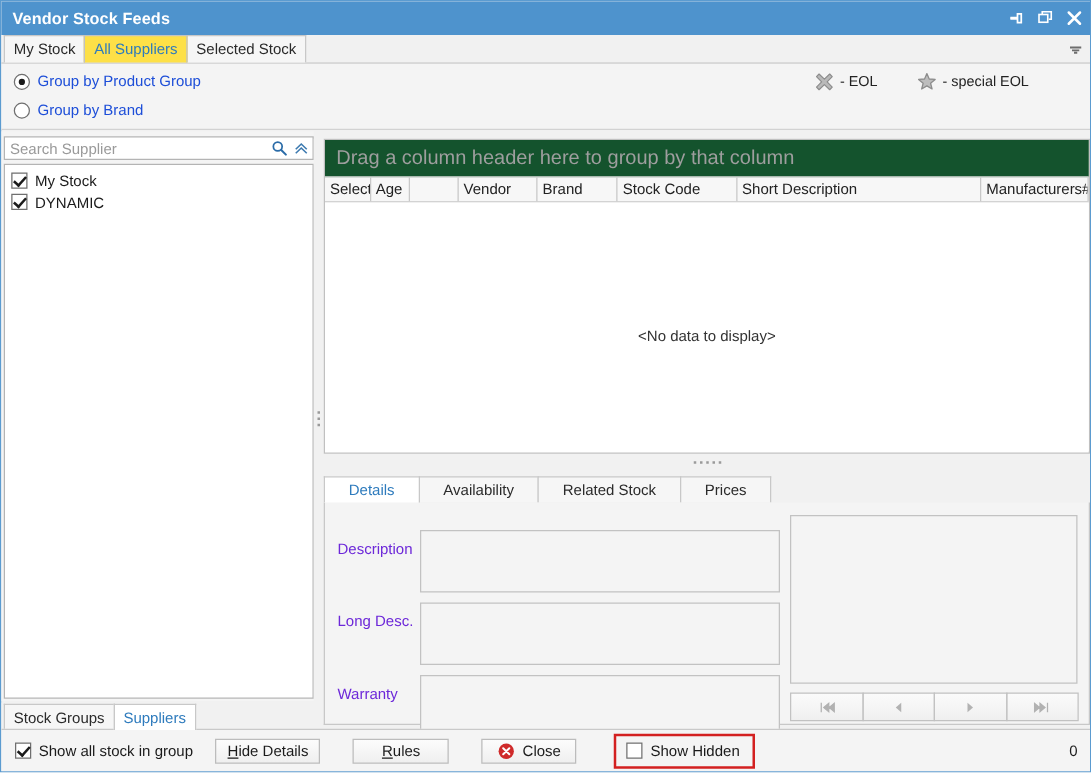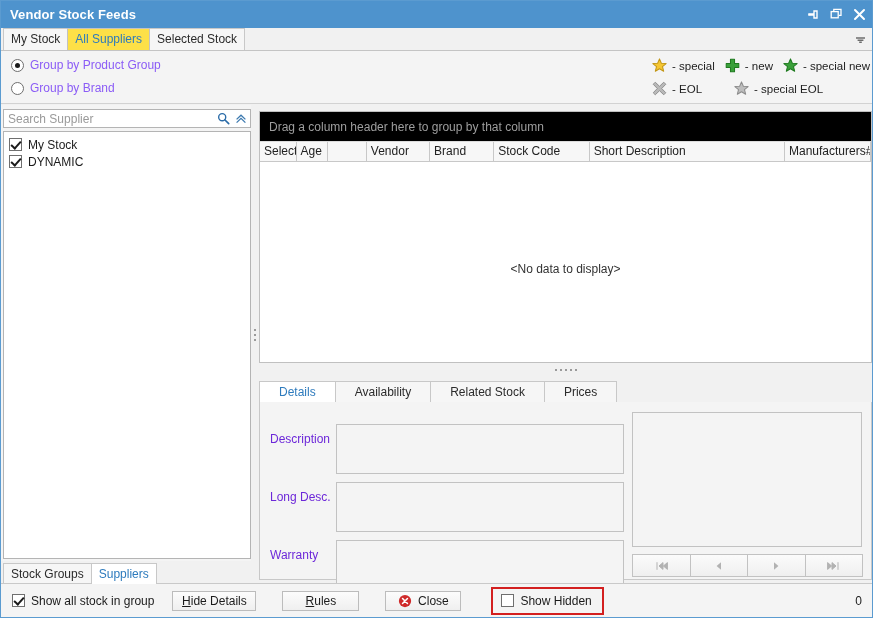--- a/index.html
+++ b/index.html
@@ -70,21 +70,21 @@
   }
 
   
   .optionsrow {
     position: absolute; left: 0; top: 50px; width: 871px; height: 53px;
     background: #f4f4f4;
     border-bottom: 1px solid #d2d2d2;
   }
   .radio-line {
     position: absolute; left: 10px; display: flex; align-items: center;
-    font-size: 12px; color: #8b5cf6;
+    font-size: 12px; color: #1d4ed8;
   }
   .radio-line.r1 { top: 57px; }
   .radio-line.r2 { top: 80px; }
   .radio {
     width: 13px; height: 13px; border-radius: 50%;
     border: 1px solid #6f6f6f; background: #ffffff;
     margin-right: 6px; position: relative; flex: none;
   }
   .radio.checked::after {
     content: ""; position: absolute; left: 3px; top: 3px;
@@ -153,23 +153,23 @@
   }
   .vsplit .dots { display: flex; flex-direction: column; gap: 3px; }
   .vsplit .dots i { width: 2px; height: 2px; background: #9a9a9a; display: block; }
 
   
   .gridpanel {
     position: absolute; left: 258px; top: 110px; width: 613px; height: 252px;
     background: #ffffff; border: 1px solid #c0c0c0;
   }
   .groupbar {
-    height: 30px; background: #000000; border-bottom: 1px solid #dcdcdc;
+    height: 30px; background: #14532d; border-bottom: 1px solid #dcdcdc;
     display: flex; align-items: center; padding-left: 9px;
-    color: #9e9e9e; font-size: 12px;
+    color: #9e9e9e; font-size: 16px;
   }
   .headerrow {
     height: 20px; display: flex; background: #f7f7f7;
     border-bottom: 1px solid #c8c8c8; align-items: stretch;
   }
   .hcell {
     border-right: 1px solid #c8c8c8; padding: 0 4px;
     line-height: 19px; font-size: 12px; color: #222;
     white-space: nowrap; overflow: hidden;
   }
@@ -292,40 +292,20 @@
   <div class="radio-line r1">
     <span class="radio checked"></span>
     <span>Group by Product Group</span>
   </div>
   <div class="radio-line r2">
     <span class="radio"></span>
     <span>Group by Brand</span>
   </div>
 
   <div class="legend">
-    <div class="legend-row">
-      <span class="legend-item">
-        <svg class="glyph" viewBox="0 0 20 20">
-            <path d="M10 2.2l2.2 5.1 5.6.4-4.3 3.6 1.4 5.4L10 13.8l-4.9 2.9 1.4-5.4L2.2 7.7l5.6-.4z" fill="#f5c632" stroke="#c29616" stroke-width="1.2" stroke-linejoin="round"></path>
-          </svg>
-        <span class="lbl">- special</span>
-      </span>
-      <span class="legend-item">
-        <svg class="glyph" viewBox="0 0 20 20">
-            <path d="M7.6 2.6h4.8v5h5v4.8h-5v5H7.6v-5h-5V7.6h5z" fill="#3aa03a" stroke="#1f7a1f" stroke-width="1.2" stroke-linejoin="round"></path>
-          </svg>
-        <span class="lbl">- new</span>
-      </span>
-      <span class="legend-item">
-        <svg class="glyph" viewBox="0 0 20 20">
-            <path d="M10 2.2l2.2 5.1 5.6.4-4.3 3.6 1.4 5.4L10 13.8l-4.9 2.9 1.4-5.4L2.2 7.7l5.6-.4z" fill="#3aa03a" stroke="#1f7a1f" stroke-width="1.2" stroke-linejoin="round"></path>
-          </svg>
-        <span class="lbl">- special new</span>
-      </span>
-    </div>
     <div class="legend-row">
       <span class="legend-item">
         <svg class="glyph" viewBox="0 0 20 20">
             <path d="M5 2.6L10 7.4l5-4.8 2.4 2.4L12.6 10l4.8 5-2.4 2.4-5-4.8-5 4.8L2.6 15l4.8-5L2.6 5z" fill="#b9b9b9" stroke="#8c8c8c" stroke-width="1.1" stroke-linejoin="round"></path>
           </svg>
         <span class="lbl">- EOL</span>
       </span>
       <span class="legend-item" style="margin-left:22px;">
         <svg class="glyph" viewBox="0 0 20 20">
             <path d="M10 2.2l2.2 5.1 5.6.4-4.3 3.6 1.4 5.4L10 13.8l-4.9 2.9 1.4-5.4L2.2 7.7l5.6-.4z" fill="#bdbdbd" stroke="#8c8c8c" stroke-width="1.2" stroke-linejoin="round"></path>

